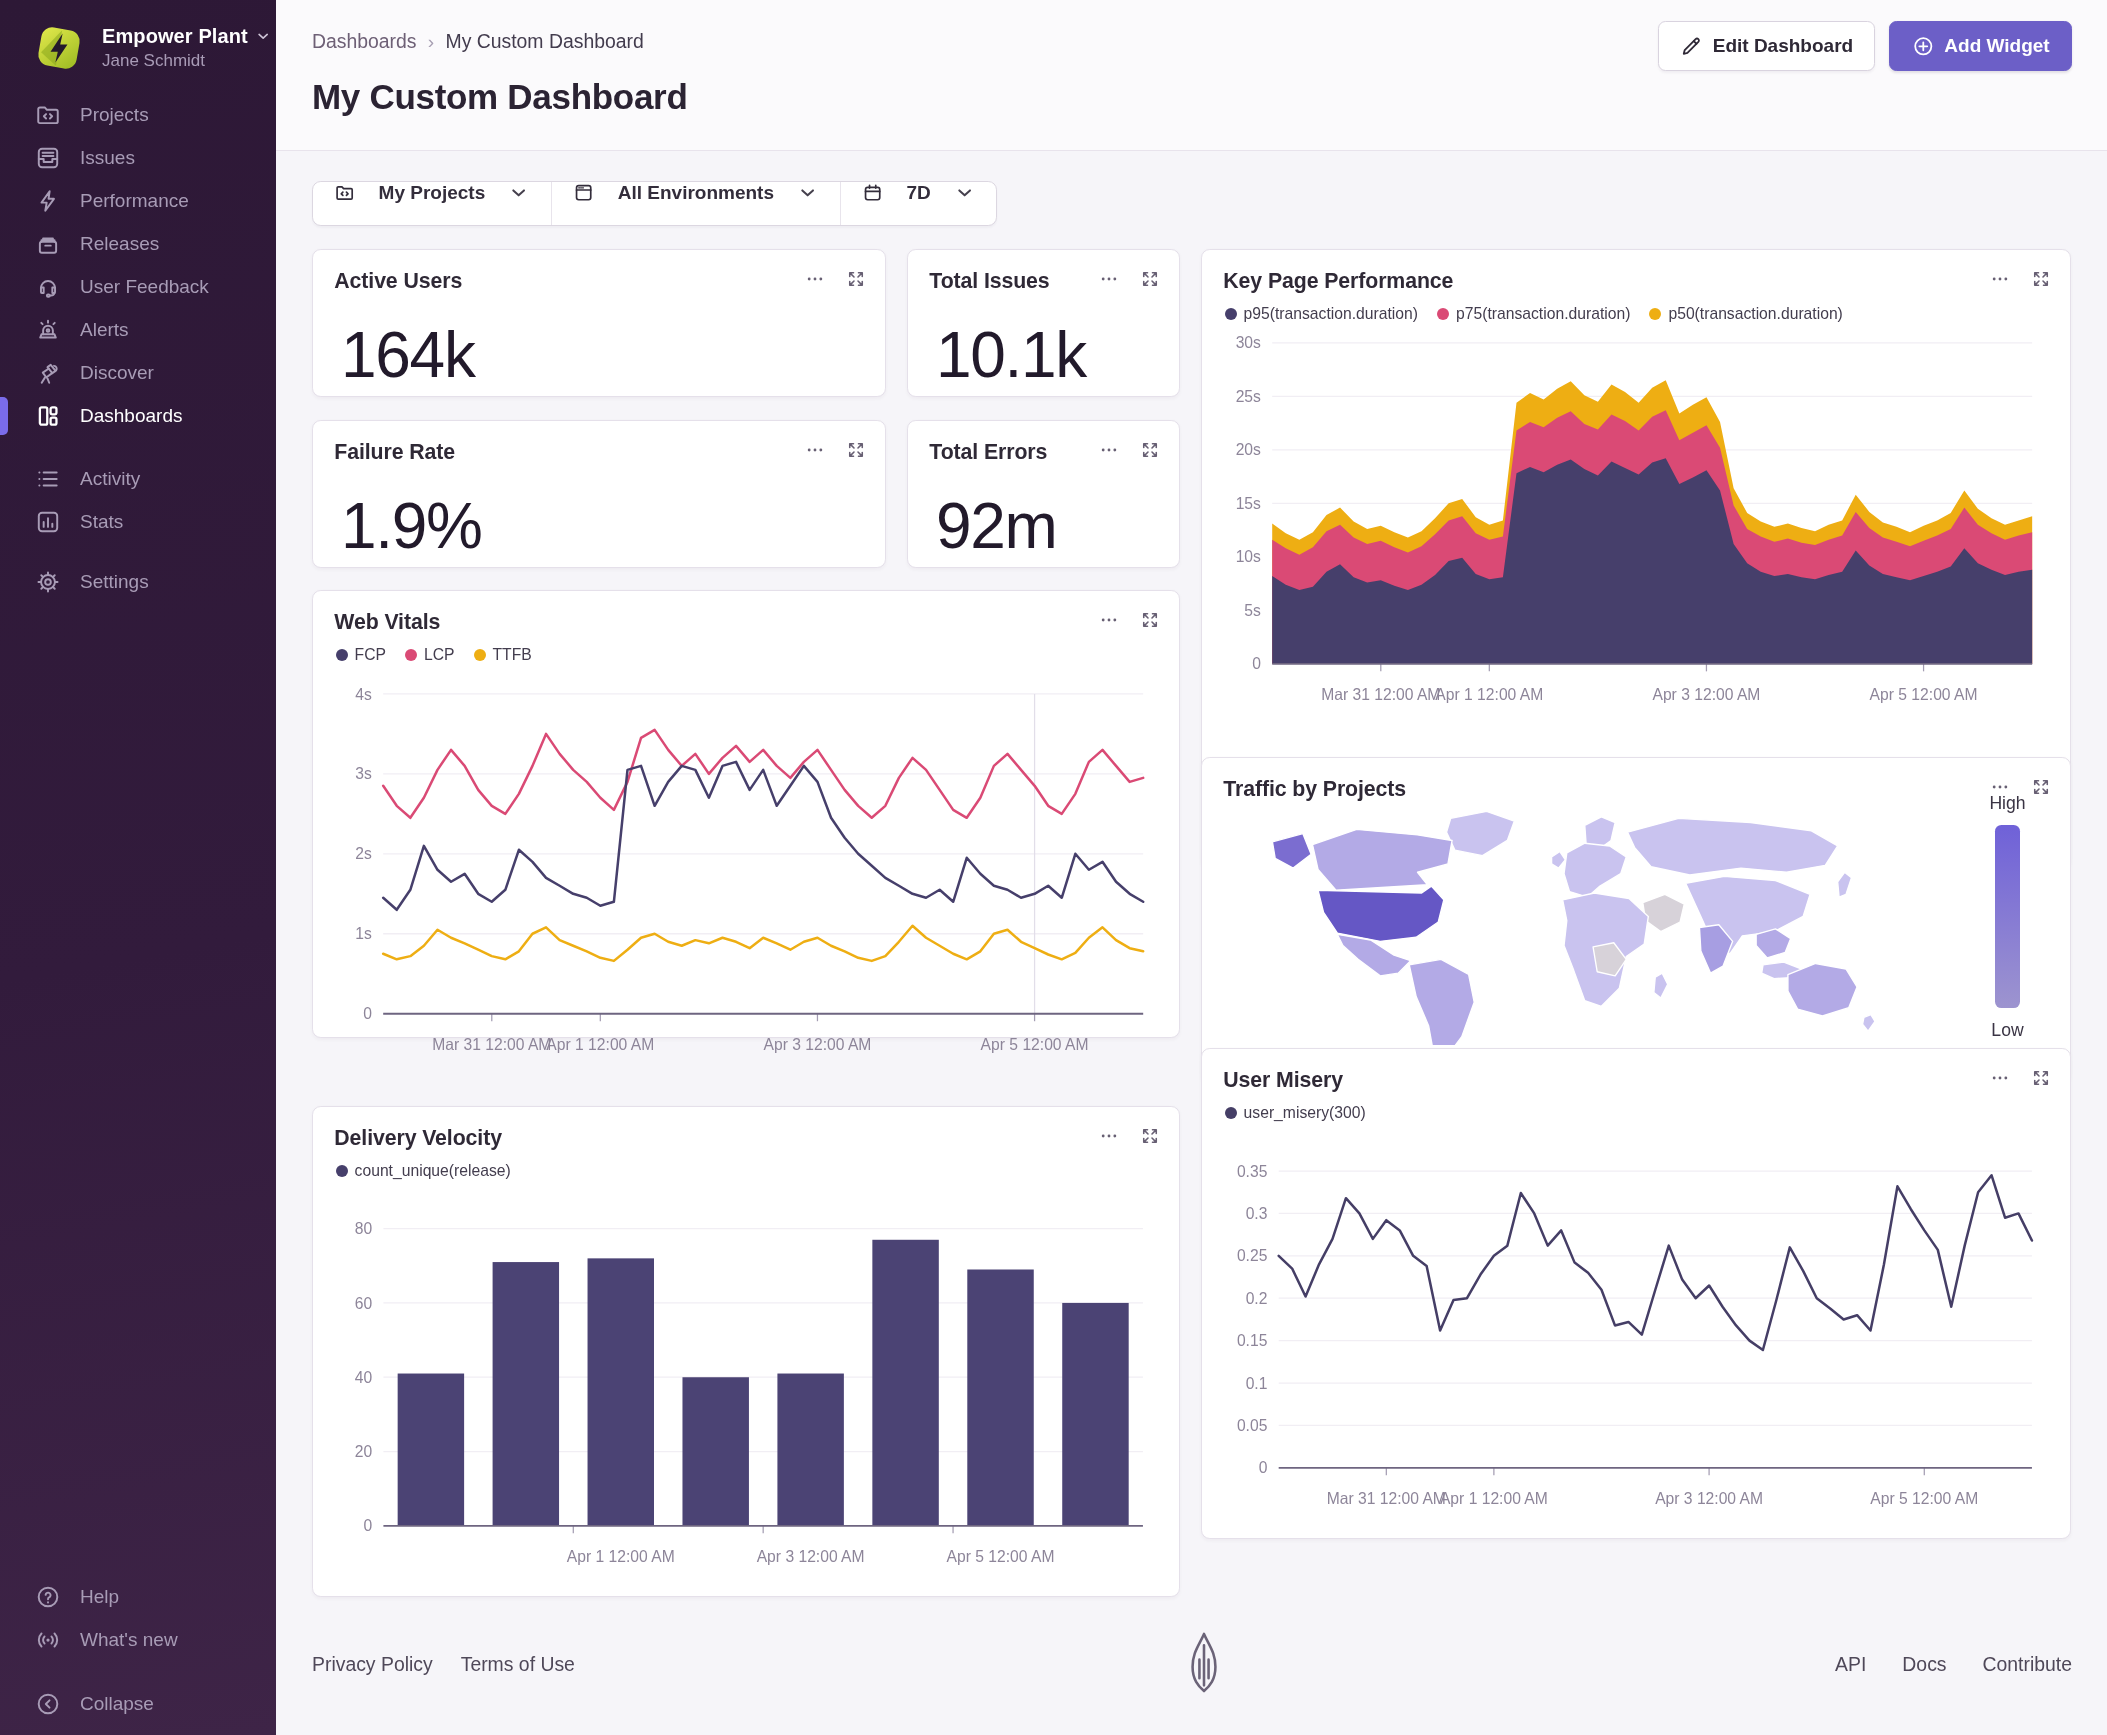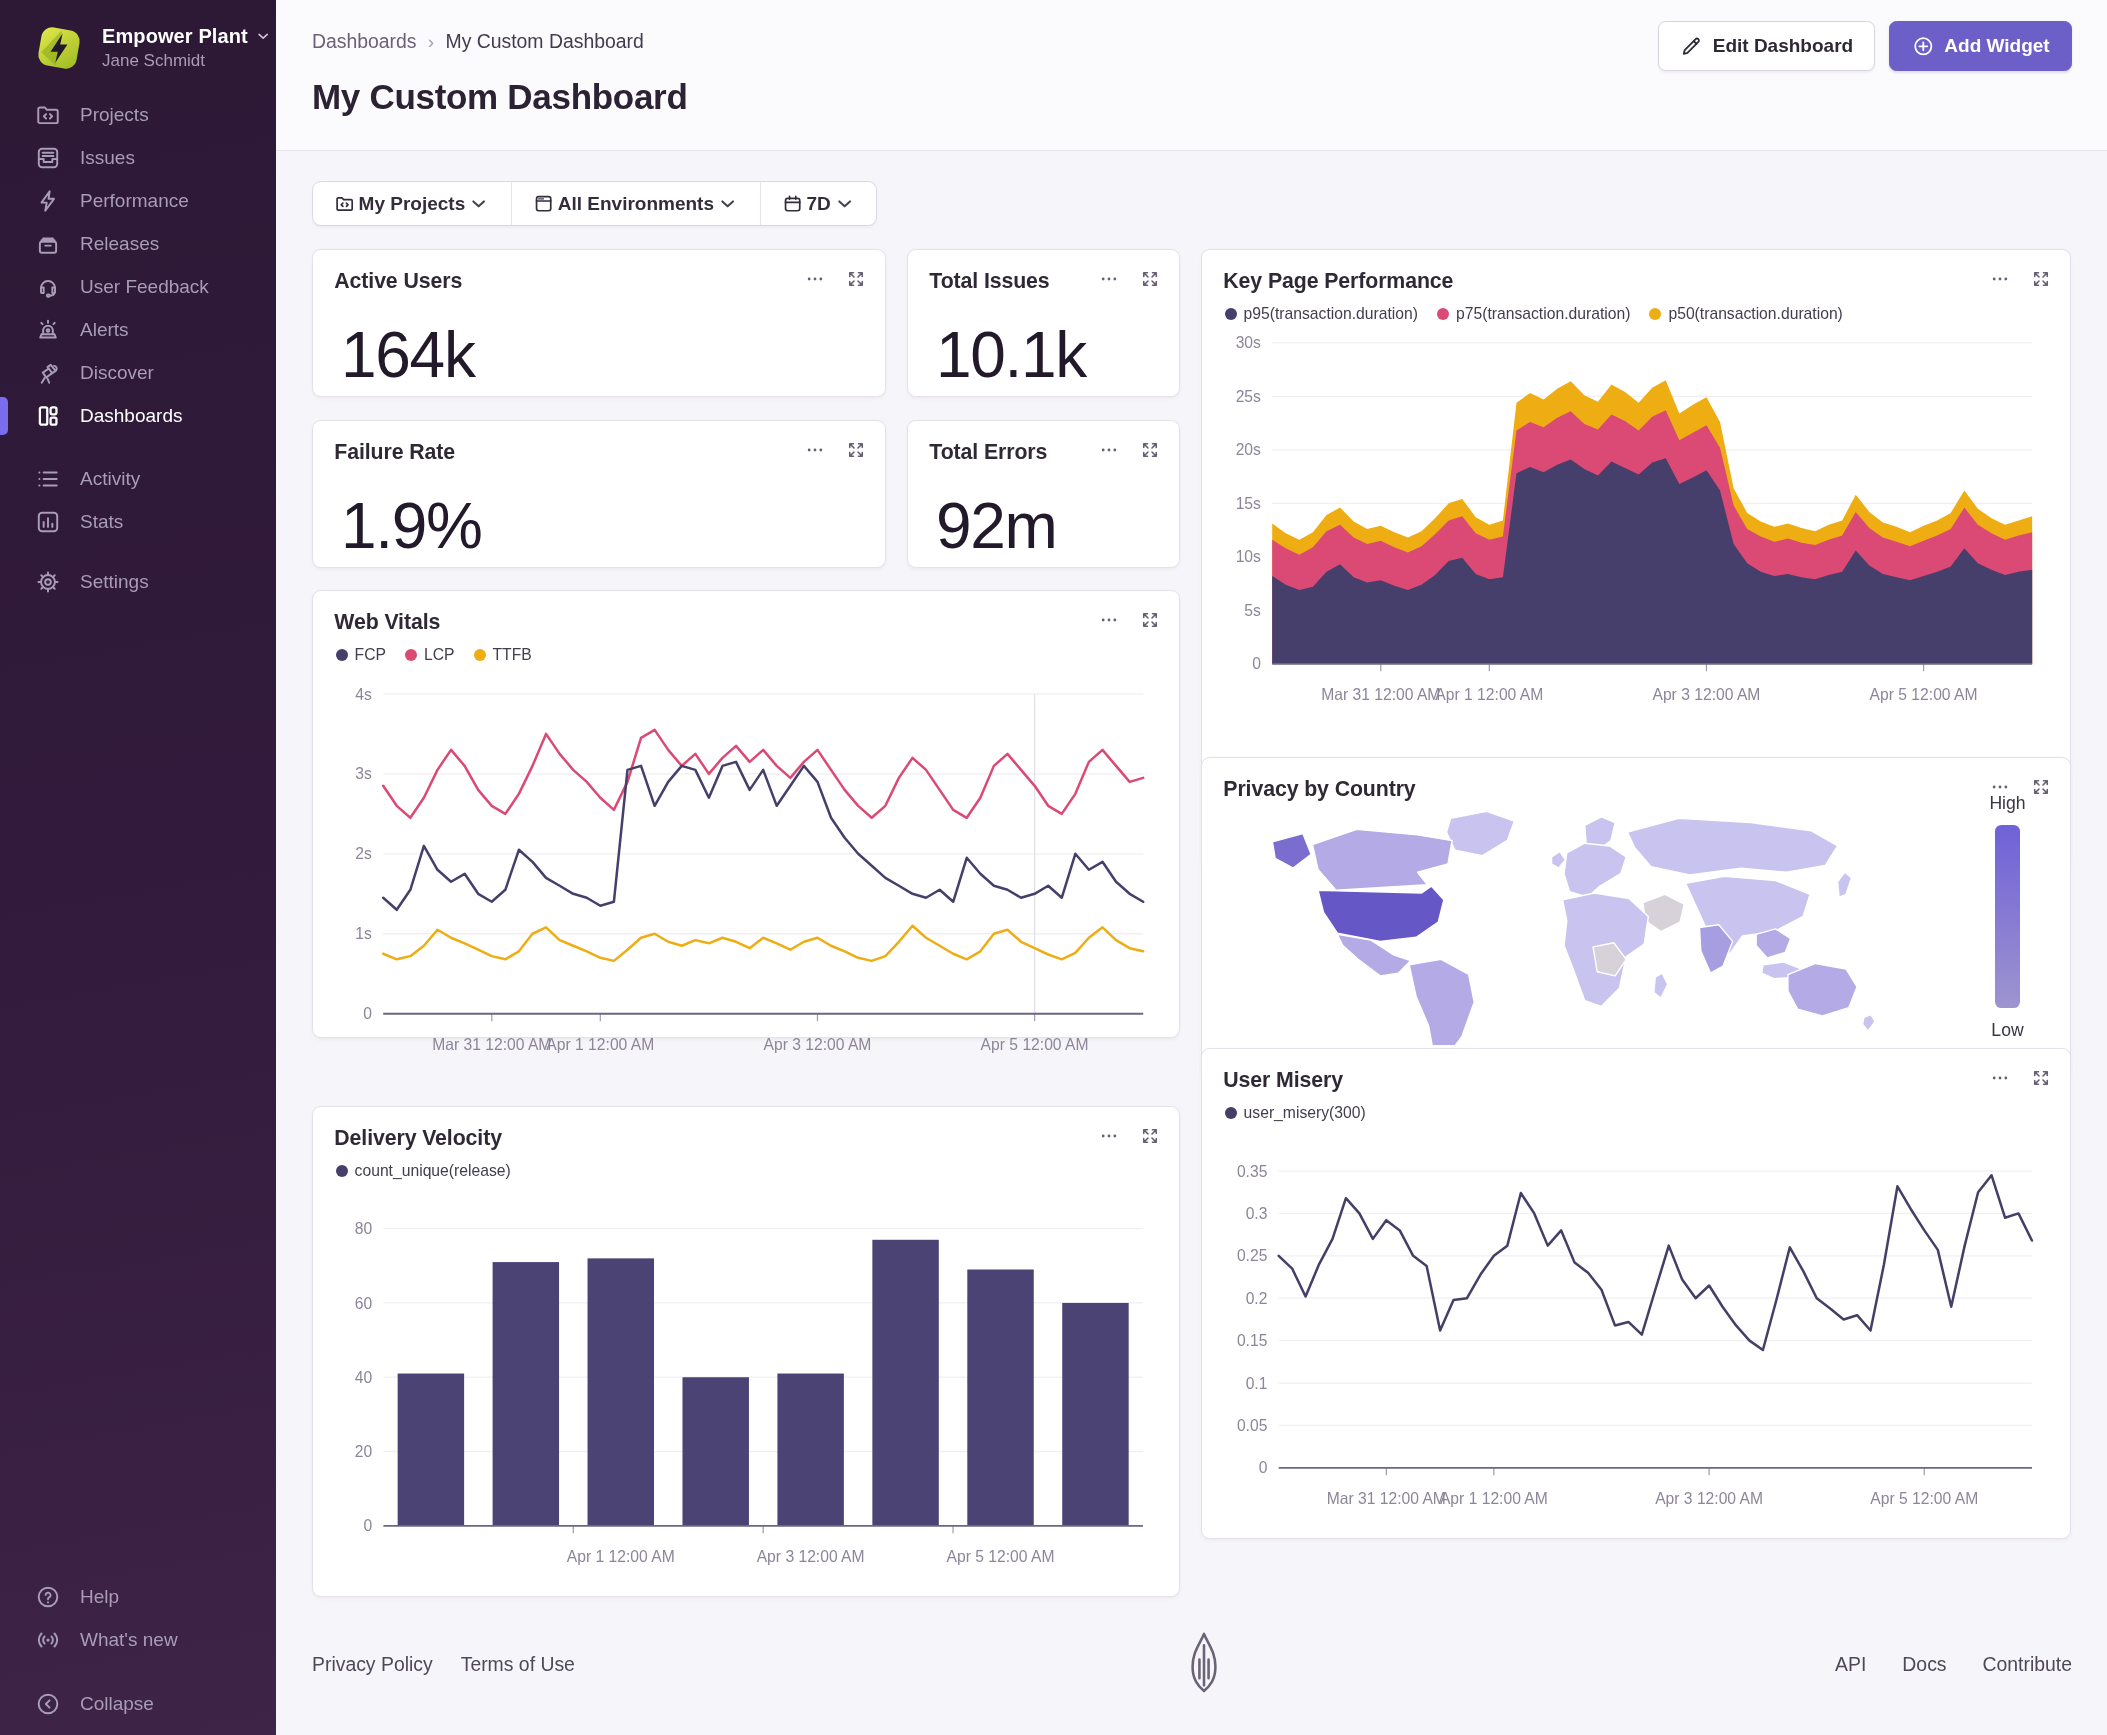--- a/index.html
+++ b/index.html
@@ -32,21 +32,21 @@
   .page-title { position:absolute; left:36px; top:77px; font-size:35px; font-weight:700; color:#2b2333; letter-spacing:-0.3px; }
   .hdr-buttons { position:absolute; right:36px; top:21px; display:flex; gap:14px; }
   .btn { height:50px; display:flex; align-items:center; gap:10px; padding:0 21.3px; border-radius:7.5px; font-size:19px; font-weight:700; cursor:pointer; }
   .btn-default { background:#ffffff; border:1.3px solid #d9d3df; color:#2f2936; box-shadow:0 1.9px 2.5px rgba(45,24,54,.05); }
   .btn-primary { background:#6c5fc7; border:1.3px solid #6c5fc7; color:#ffffff; box-shadow:0 1.9px 2.5px rgba(45,24,54,.12); }
   .btn svg { width:22.6px; height:22.6px; }
 
   
   #filterbar { position:absolute; left:312px; top:181px; height:45px; background:#ffffff; border:1.3px solid #dcd7e1;
     border-radius:8.8px; display:flex; align-items:stretch; box-shadow:0 1.3px 1.9px rgba(45,24,54,.03); }
-  .filter-seg { display:flex; align-items:center; gap:3px; padding:0 21.3px; font-size:19px; font-weight:700; color:#332d3b; cursor:pointer; }
+  .filter-seg { display:flex; gap:23px; padding:0 21.3px; font-size:19px; font-weight:700; color:#332d3b; cursor:pointer; }
   .filter-seg svg { width:21.3px; height:21.3px; }
   .filter-div { width:1.3px; background:#e8e4ec; margin:0; }
   .chev { width:16.3px; height:16.3px; }
 
   
   .card { position:absolute; background:#ffffff; border:1.3px solid #e5e0ea; border-radius:8.8px; box-shadow:0 1.9px 3.8px rgba(45,24,54,.04); }
   .card-head { position:absolute; left:21.3px; right:19px; top:19px; display:flex; align-items:flex-start; }
   .card-title { font-size:21.3px; font-weight:600; color:#2f2936; letter-spacing:-0.1px; }
   .card-actions { margin-left:auto; display:flex; align-items:center; gap:21.3px; }
   .icon-btn { width:20px; height:20px; color:#675f73; cursor:pointer; }
@@ -482,21 +482,21 @@
           <text x="1126.8052" y="582" text-anchor="middle" fill="#8d8599" font-size="25">Apr 5 12:00 AM</text>
           <path d="M88.0,428.4L109.6,437.3L131.3,432.2L152.9,415.6L174.6,390.1L196.2,402.9L217.9,411.8L239.5,422.0L261.1,432.2L282.8,437.3L304.4,424.5L326.1,396.5L347.7,386.3L369.4,406.7L391.0,415.6L412.6,424.5L434.3,434.8L455.9,439.8L477.6,422.0L499.2,402.9L520.9,396.5L542.5,409.3L564.1,415.6L585.8,406.7L607.4,411.8L629.1,402.9L650.7,409.3L672.4,419.5L694.0,402.9L715.6,411.8L737.3,422.0L758.9,409.3L780.6,402.9L802.2,415.6L823.9,424.5L845.5,434.8L867.1,439.8L888.8,432.2L910.4,409.3L932.1,383.8L953.7,402.9L975.4,415.6L997.0,428.4L1018.6,437.3L1040.3,424.5L1061.9,396.5L1083.6,390.1L1105.2,409.3L1126.9,419.5L1148.5,429.6L1170.1,437.3L1191.8,427.1L1213.4,402.9L1235.1,386.3L1256.7,406.7L1278.4,419.5L1300.0,424.5" fill="none" stroke="#eeae13" stroke-width="4" stroke-linejoin="round" stroke-linecap="round"></path>
           <path d="M88.0,160.6L109.6,192.5L131.3,211.6L152.9,179.7L174.6,135.1L196.2,103.3L217.9,128.8L239.5,167.0L261.1,192.5L282.8,205.3L304.4,173.4L326.1,128.8L347.7,77.8L369.4,109.6L391.0,135.1L412.6,154.3L434.3,179.7L455.9,198.9L477.6,154.3L499.2,84.1L520.9,71.4L542.5,103.3L564.1,128.8L585.8,109.6L607.4,141.5L629.1,116.0L650.7,96.9L672.4,122.4L694.0,103.3L715.6,128.8L737.3,147.9L758.9,122.4L780.6,103.3L802.2,135.1L823.9,167.0L845.5,192.5L867.1,211.6L888.8,192.5L910.4,147.9L932.1,116.0L953.7,135.1L975.4,167.0L997.0,198.9L1018.6,211.6L1040.3,179.7L1061.9,128.8L1083.6,109.6L1105.2,135.1L1126.9,160.6L1148.5,192.5L1170.1,205.3L1191.8,173.4L1213.4,122.4L1235.1,103.3L1256.7,128.8L1278.4,154.3L1300.0,147.9" fill="none" stroke="#da4a75" stroke-width="4" stroke-linejoin="round" stroke-linecap="round"></path>
           <path d="M88.0,339.1L109.6,358.3L131.3,326.4L152.9,256.3L174.6,294.5L196.2,313.6L217.9,300.9L239.5,332.8L261.1,345.5L282.8,326.4L304.4,262.6L326.1,281.8L347.7,307.3L369.4,320.0L391.0,332.8L412.6,339.1L434.3,351.9L455.9,345.5L477.6,135.1L499.2,128.8L520.9,192.5L542.5,154.3L564.1,128.8L585.8,135.1L607.4,179.7L629.1,128.8L650.7,122.4L672.4,167.0L694.0,135.1L715.6,192.5L737.3,160.6L758.9,128.8L780.6,154.3L802.2,211.6L823.9,243.5L845.5,269.0L867.1,288.1L888.8,307.3L910.4,320.0L932.1,332.8L953.7,339.1L975.4,326.4L997.0,345.5L1018.6,275.4L1040.3,300.9L1061.9,320.0L1083.6,326.4L1105.2,339.1L1126.9,332.8L1148.5,320.0L1170.1,339.1L1191.8,269.0L1213.4,294.5L1235.1,281.8L1256.7,313.6L1278.4,332.8L1300.0,345.5" fill="none" stroke="#463f6b" stroke-width="4" stroke-linejoin="round" stroke-linecap="round"></path>
           <line x1="88" y1="524" x2="1300" y2="524" stroke="#6e6580" stroke-width="3"></line>
         </svg></div>
   </section>
 
   <section class="card" style="left:1201px;top:757px;width:870px;height:326px;">
     <div class="card-head">
-      <span class="card-title">Privacy by Country</span>
+      <span class="card-title">Traffic by Projects</span>
       <span class="card-actions">
         <span class="icon-btn">
             <svg viewBox="0 0 24 24">
               <circle cx="5" cy="12" r="1.7" fill="currentColor"></circle>
               <circle cx="12" cy="12" r="1.7" fill="currentColor"></circle>
               <circle cx="19" cy="12" r="1.7" fill="currentColor"></circle>
             </svg>
           </span>
         <span class="icon-btn">
             <svg viewBox="0 0 24 24" fill="none" stroke="currentColor" stroke-width="1.9" stroke-linecap="round" stroke-linejoin="round">

